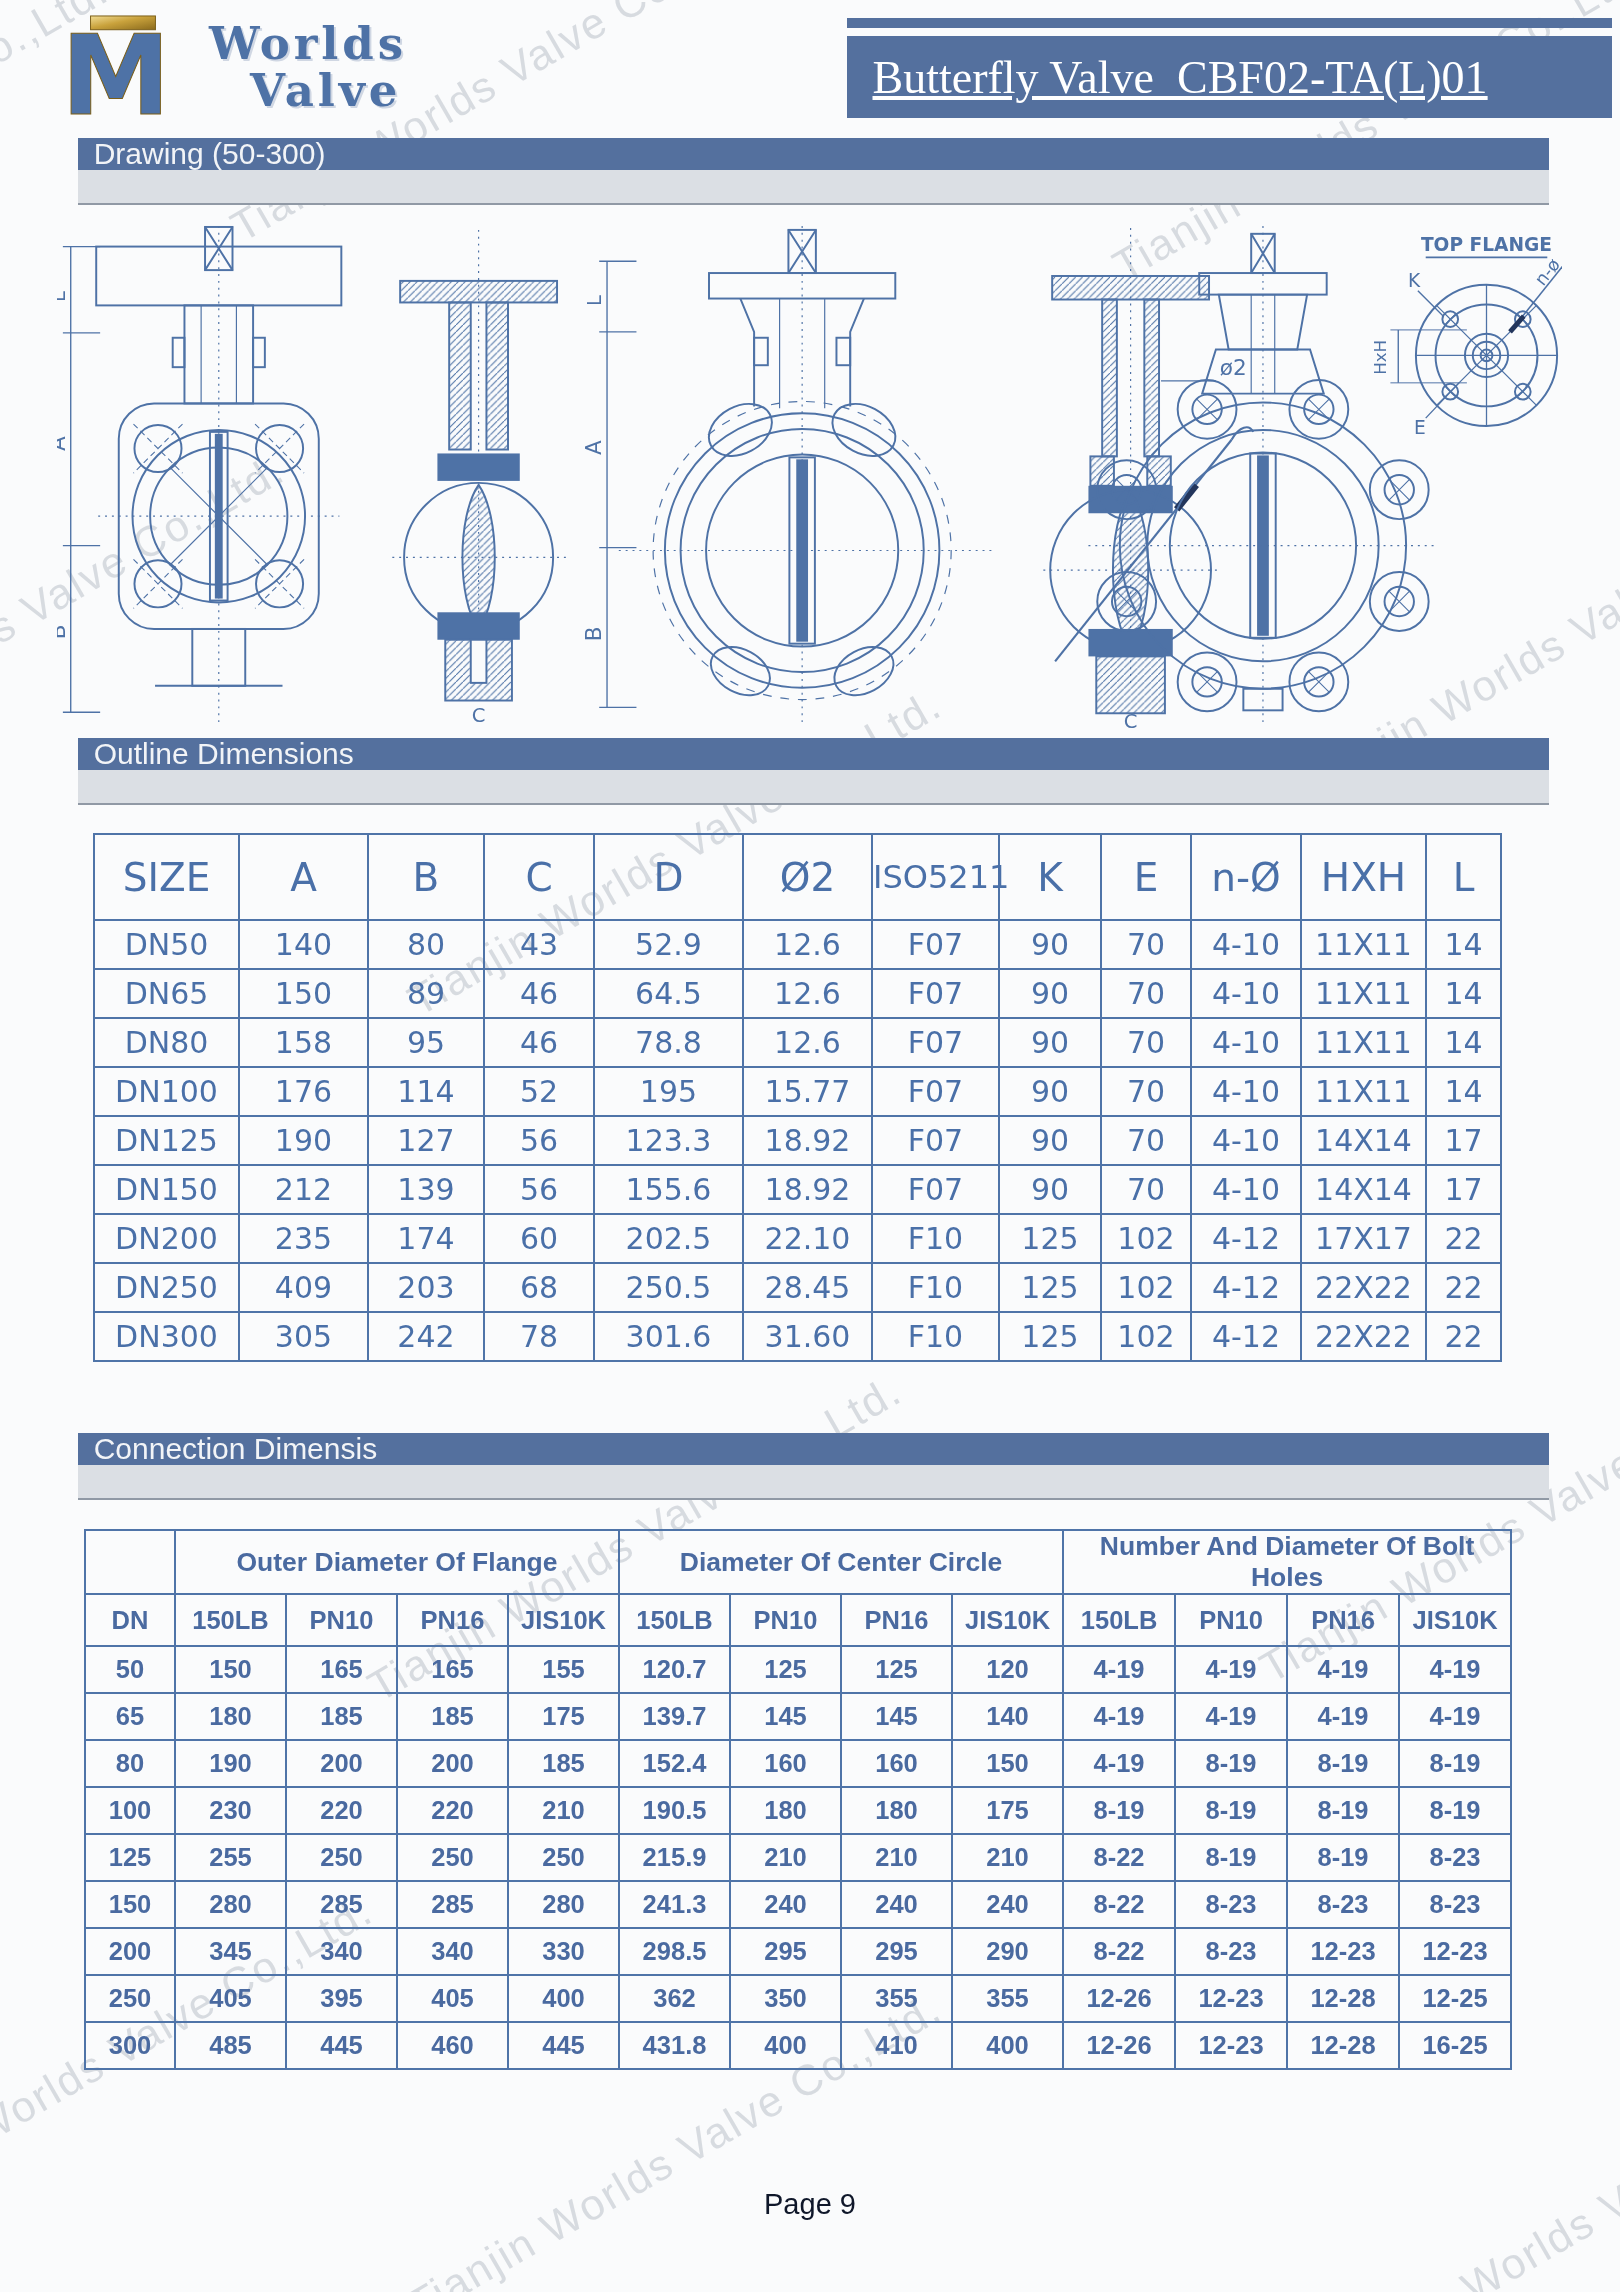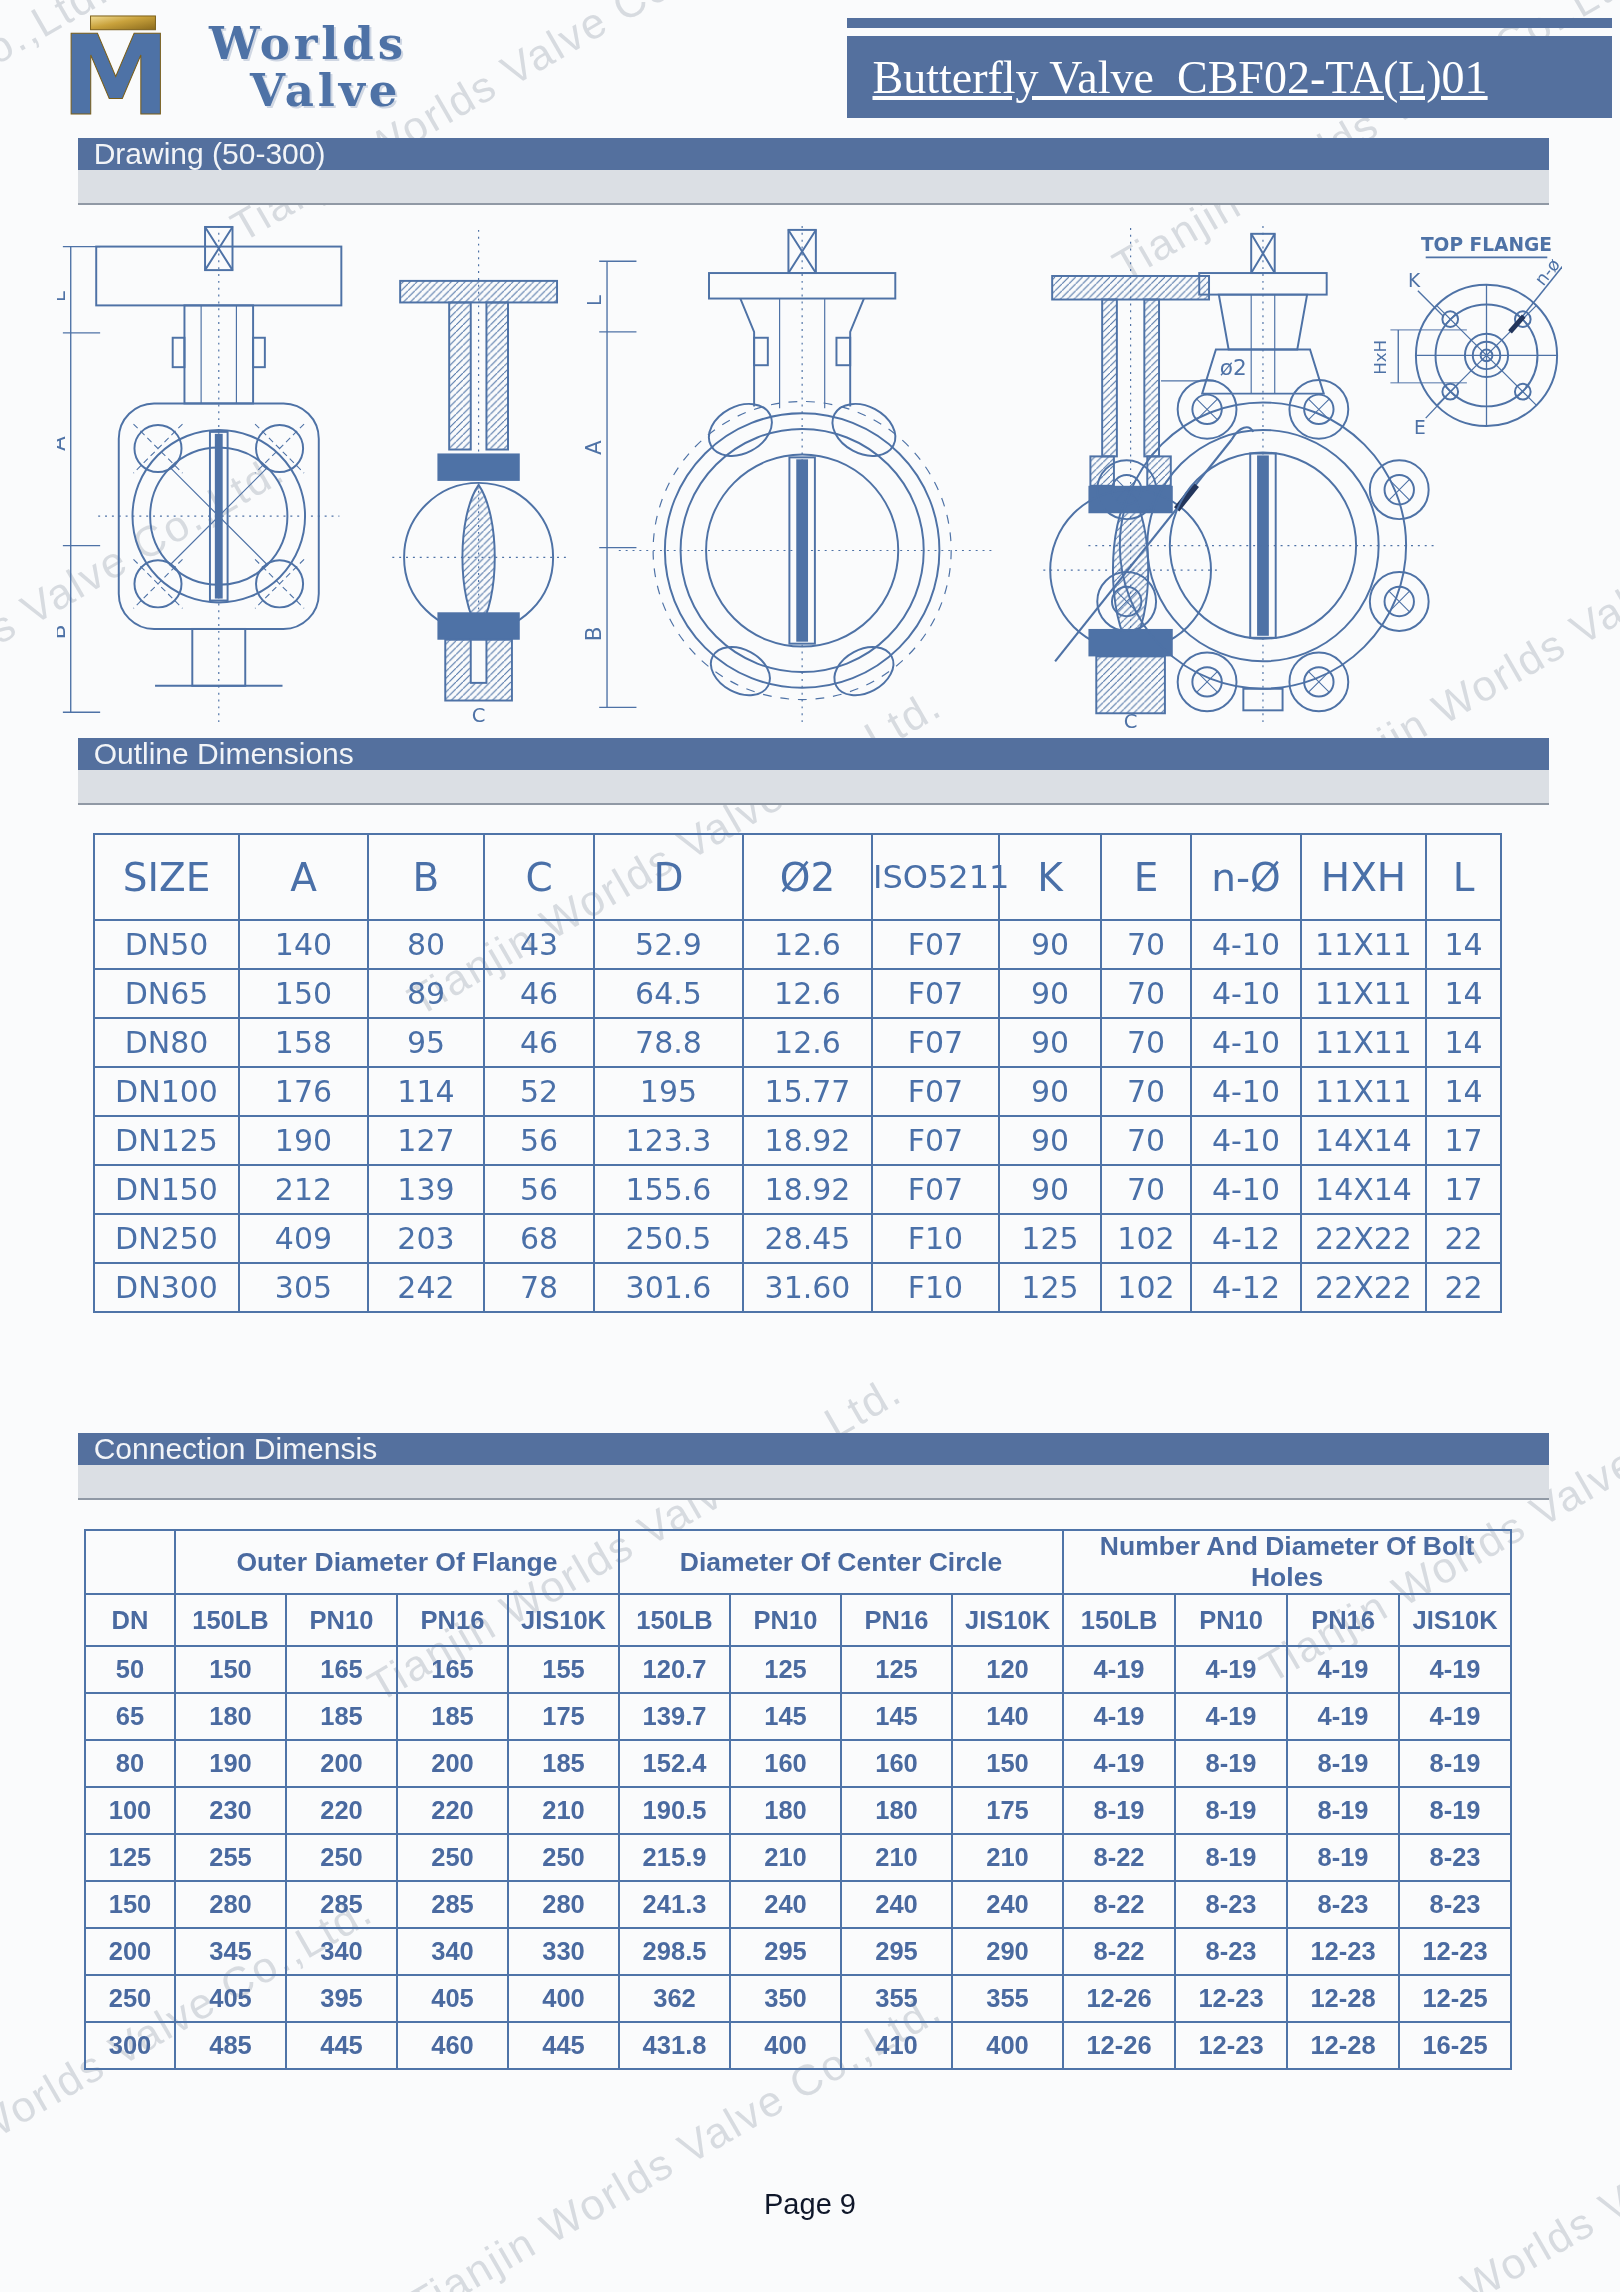--- a/index.html
+++ b/index.html
@@ -457,20 +457,34 @@
             <td>139</td>
             <td>56</td>
             <td>155.6</td>
             <td>18.92</td>
             <td>F07</td>
             <td>90</td>
             <td>70</td>
             <td>4-10</td>
             <td>14X14</td>
             <td>17</td>
+          </tr>
+          <tr>
+            <td>DN200</td>
+            <td>235</td>
+            <td>174</td>
+            <td>60</td>
+            <td>202.5</td>
+            <td>22.10</td>
+            <td>F10</td>
+            <td>125</td>
+            <td>102</td>
+            <td>4-12</td>
+            <td>17X17</td>
+            <td>22</td>
           </tr>
           <tr>
             <td>DN250</td>
             <td>409</td>
             <td>203</td>
             <td>68</td>
             <td>250.5</td>
             <td>28.45</td>
             <td>F10</td>
             <td>125</td>

